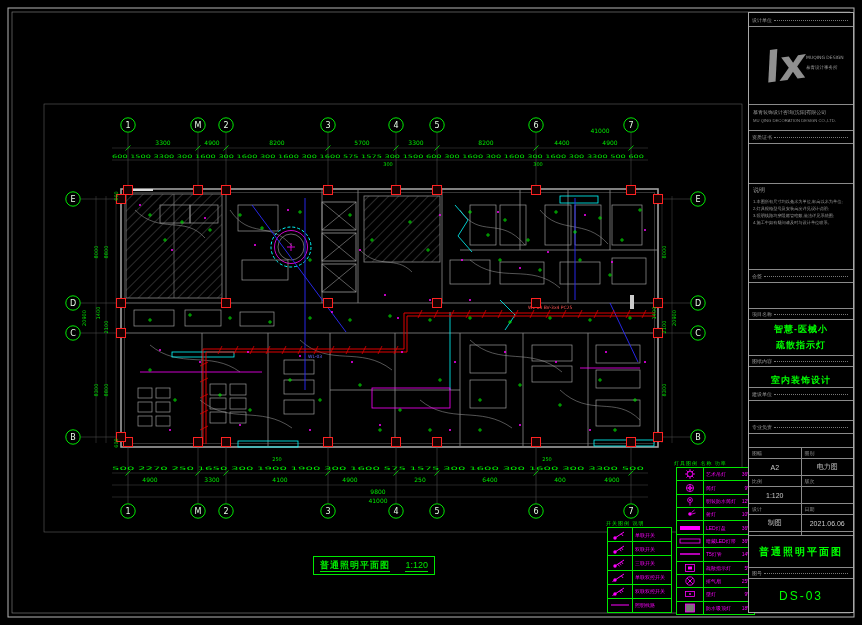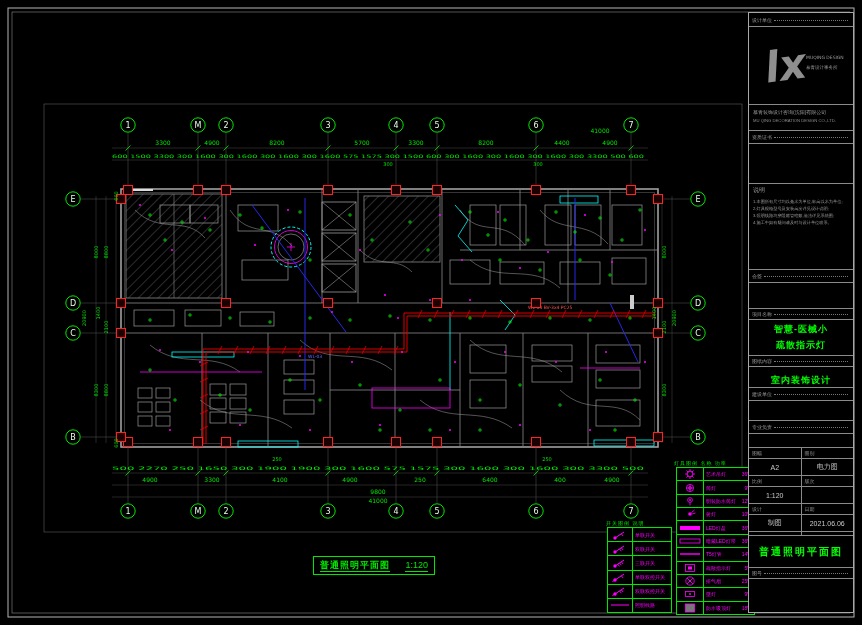--- a/index.html
+++ b/index.html
@@ -809,14 +809,17 @@
           </div>
         </div>
     </div>
     <div class="tb-sec tb-green" style="height:32px;display:flex;align-items:center;justify-content:center;">
       <div style="font-size:10px;font-weight:bold;letter-spacing:2px;">普通照明平面图</div>
     </div>
     <div class="tb-sec tb-row" style="height:11px;">
       <span class="tb-lbl">图号</span>
       <span class="tb-fill"></span>
     </div>
+    <div class="tb-sec tb-green" style="height:24px;display:flex;align-items:center;justify-content:center;border-bottom:none;flex:1;">
+      <div style="font-size:12px;letter-spacing:2px;">DS-03</div>
+    </div>
   </div>
 </div>
 
 </body></html>

